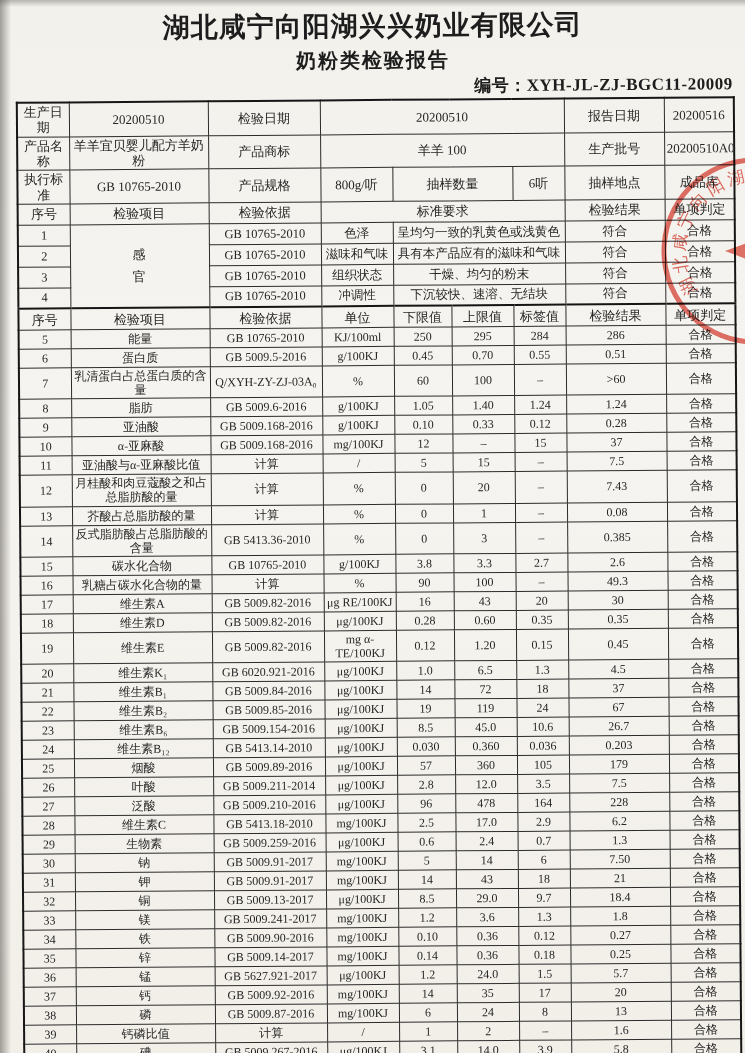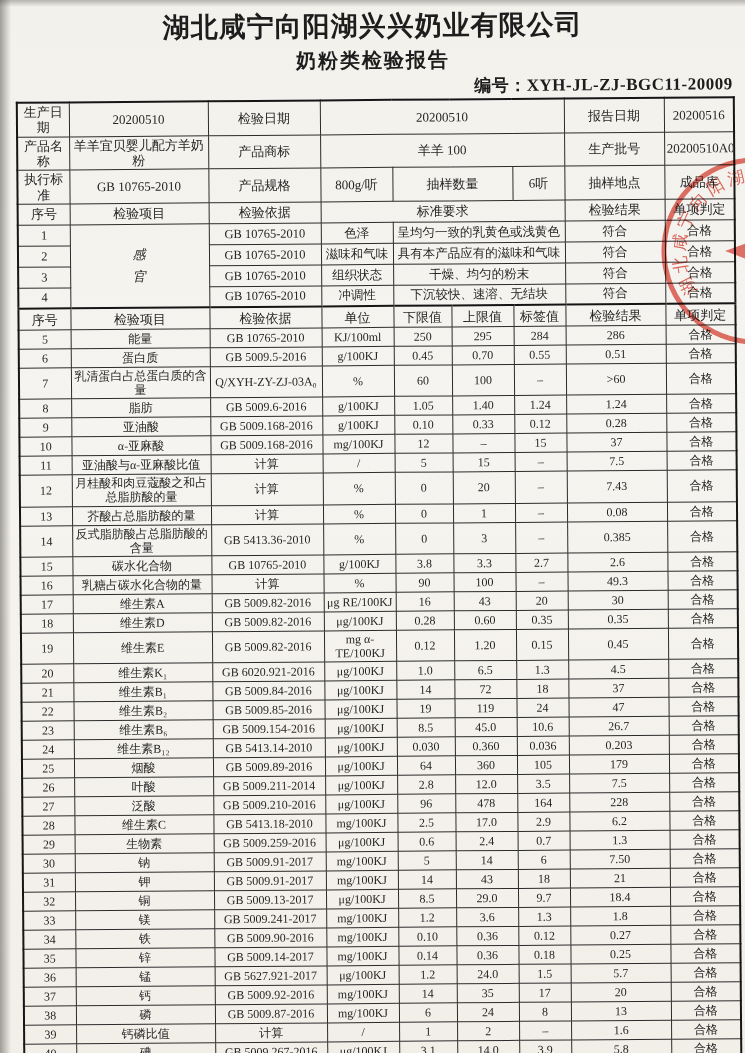--- a/index.html
+++ b/index.html
@@ -49,21 +49,21 @@
     font-size: 12px; line-height: 1.18;
     padding: 1px 2px; color: #262626; overflow: hidden;
   }
   tbody.info-block td { height: 24px; font-size: 13px; }
   tbody.hdr-block td  { height: 21px; font-size: 13px; }
   #sensory-rows td    { height: 21px; font-size: 12.5px; }
   #header-b td        { border-top: 2.5px solid #151515; }
   #data-rows td       { height: 19px; }
   .group-cell div {
     width: 1.15em; margin: 0 auto; word-break: break-all;
-    font-size: 13px; line-height: 1.7; letter-spacing: 1px; font-style: italic;
+    font-size: 13px; line-height: 1.7; letter-spacing: 1px;
   }
   .stamp {
     position: absolute; left: 650px; top: 146px;
     width: 210px; height: 210px;
     transform: rotate(-18deg);
     mix-blend-mode: multiply; opacity: 0.88;
     z-index: 6; pointer-events: none;
   }
 </style>
 </head>
@@ -373,21 +373,21 @@
           <td>合格</td>
         </tr>
         <tr>
           <td>22</td>
           <td>维生素B₂</td>
           <td>GB 5009.85-2016</td>
           <td>μg/100KJ</td>
           <td>19</td>
           <td>119</td>
           <td>24</td>
-          <td>47</td>
+          <td>67</td>
           <td>合格</td>
         </tr>
         <tr>
           <td>23</td>
           <td>维生素B₆</td>
           <td>GB 5009.154-2016</td>
           <td>μg/100KJ</td>
           <td>8.5</td>
           <td>45.0</td>
           <td>10.6</td>
@@ -403,21 +403,21 @@
           <td>0.360</td>
           <td>0.036</td>
           <td>0.203</td>
           <td>合格</td>
         </tr>
         <tr>
           <td>25</td>
           <td>烟酸</td>
           <td>GB 5009.89-2016</td>
           <td>μg/100KJ</td>
-          <td>64</td>
+          <td>57</td>
           <td>360</td>
           <td>105</td>
           <td>179</td>
           <td>合格</td>
         </tr>
         <tr>
           <td>26</td>
           <td>叶酸</td>
           <td>GB 5009.211-2014</td>
           <td>μg/100KJ</td>

